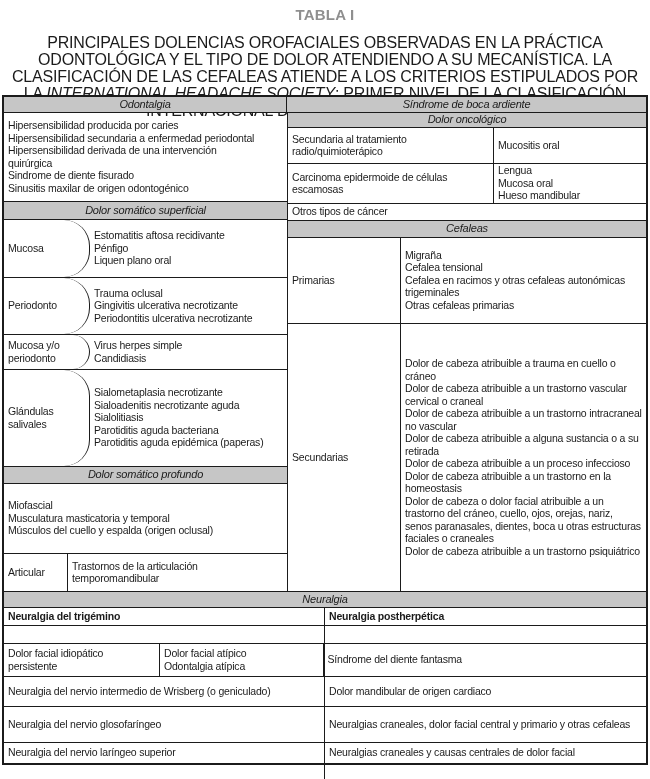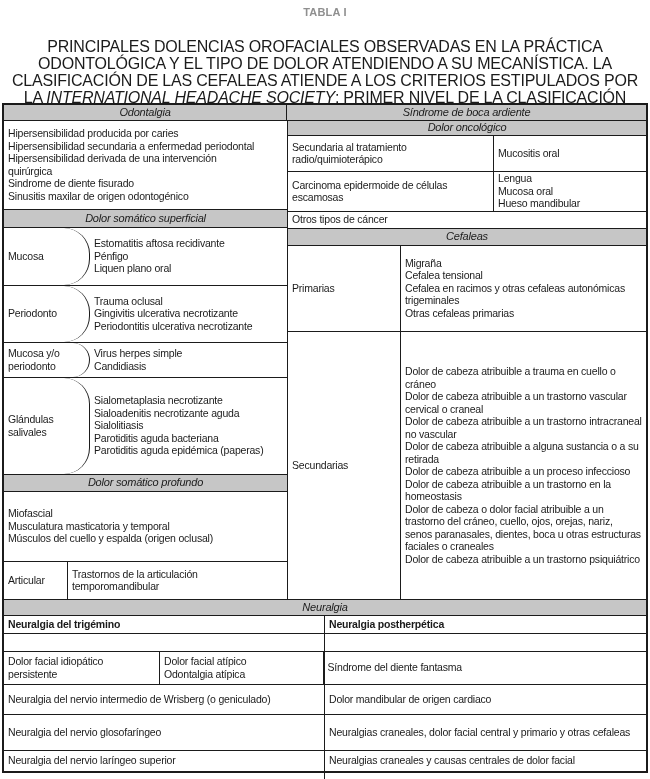--- a/index.html
+++ b/index.html
@@ -7,31 +7,31 @@
     position:relative;
     width:650px;height:779px;
     background:#ffffff;
     font-family:"Liberation Sans","DejaVu Sans",sans-serif;
     color:#1b1b1b;
     overflow:hidden;
   }
   
   .caption{padding-top:6px;text-align:center;}
   .tabla-label{
-    font-size:11px;font-weight:bold;color:#8f8f8f;
-    letter-spacing:.2px;margin-bottom:20px;
+    font-size:15px;font-weight:bold;color:#8f8f8f;
+    letter-spacing:.2px;margin-bottom:11px;
   }
   .tabla-title{
     width:632px;margin:0 auto;
     font-size:16px;line-height:17px;letter-spacing:-0.2px;
     color:#1b1b1b;
   }
   
   .ttable{
-    position:absolute;left:2px;top:103px;
+    position:absolute;left:2px;top:95px;
     width:642px;
     border:2px solid #1b1b1b;
     font-size:10.5px;line-height:12.5px;letter-spacing:-0.2px;
   }
   .row{display:flex;}
   .main{display:flex;height:478px;}
   .col{display:flex;flex-direction:column;}
   .col-left{width:283px;border-right:1.5px solid #1b1b1b;}
   .col-right{flex:1;min-width:0;}
   .cell{

